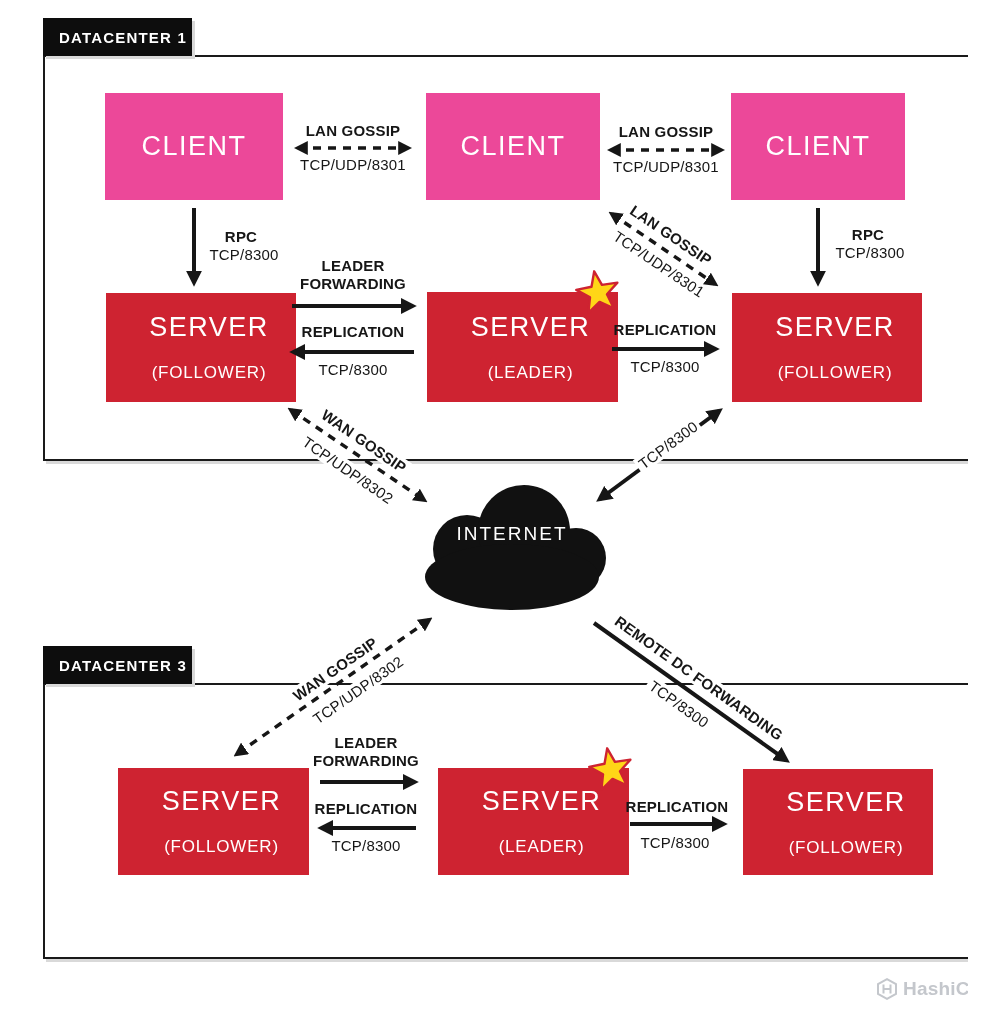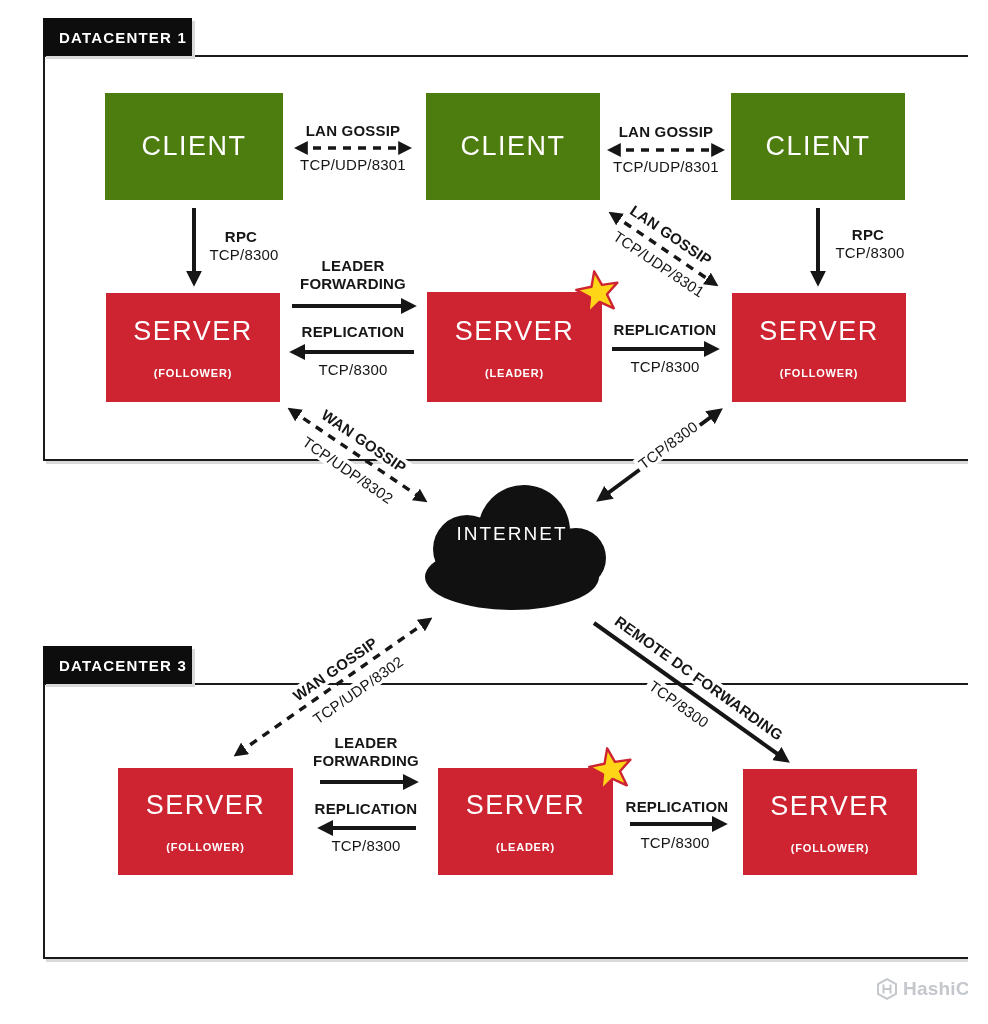--- a/index.html
+++ b/index.html
@@ -14,24 +14,24 @@
   .dc-tab{
     position:absolute;background:#0d0d0d;color:#ffffff;
     display:flex;align-items:center;padding-left:16px;
     font-size:15px;font-weight:600;letter-spacing:1.2px;
     box-shadow:3px 3px 0 #d9d9d9;z-index:3;
   }
   .box{
     position:absolute;display:flex;flex-direction:column;align-items:center;justify-content:center;
     color:#ffffff;z-index:2;
   }
-  .client{background:#4d7c0f;align-items:center;}
-  .server{background:#CE2331;}
+  .client{background:#ec4899;align-items:center;}
+  .server{background:#CE2331;padding-left:16px;}
   .box-title{font-size:27px;font-weight:400;letter-spacing:1.5px;}
-  .box-sub{font-size:11px;font-weight:700;letter-spacing:0.8px;margin-top:20px;}
+  .box-sub{font-size:17px;font-weight:400;letter-spacing:0.8px;margin-top:20px;}
   .lbl{
     position:absolute;font-size:15px;font-weight:700;letter-spacing:0.2px;color:#161616;
     white-space:nowrap;transform:translate(-50%,-50%);z-index:4;text-align:center;
   }
   .port{font-weight:400;letter-spacing:0.2px;}
   .bgw{background:#ffffff;padding:0 3px;}
   .svg-layer{position:absolute;left:0;top:0;z-index:3;pointer-events:none;}
   .cloud-layer{position:absolute;left:0;top:0;z-index:2;pointer-events:none;}
   .internet-lbl{
     position:absolute;color:#ffffff;font-size:19px;font-weight:500;letter-spacing:2px;

